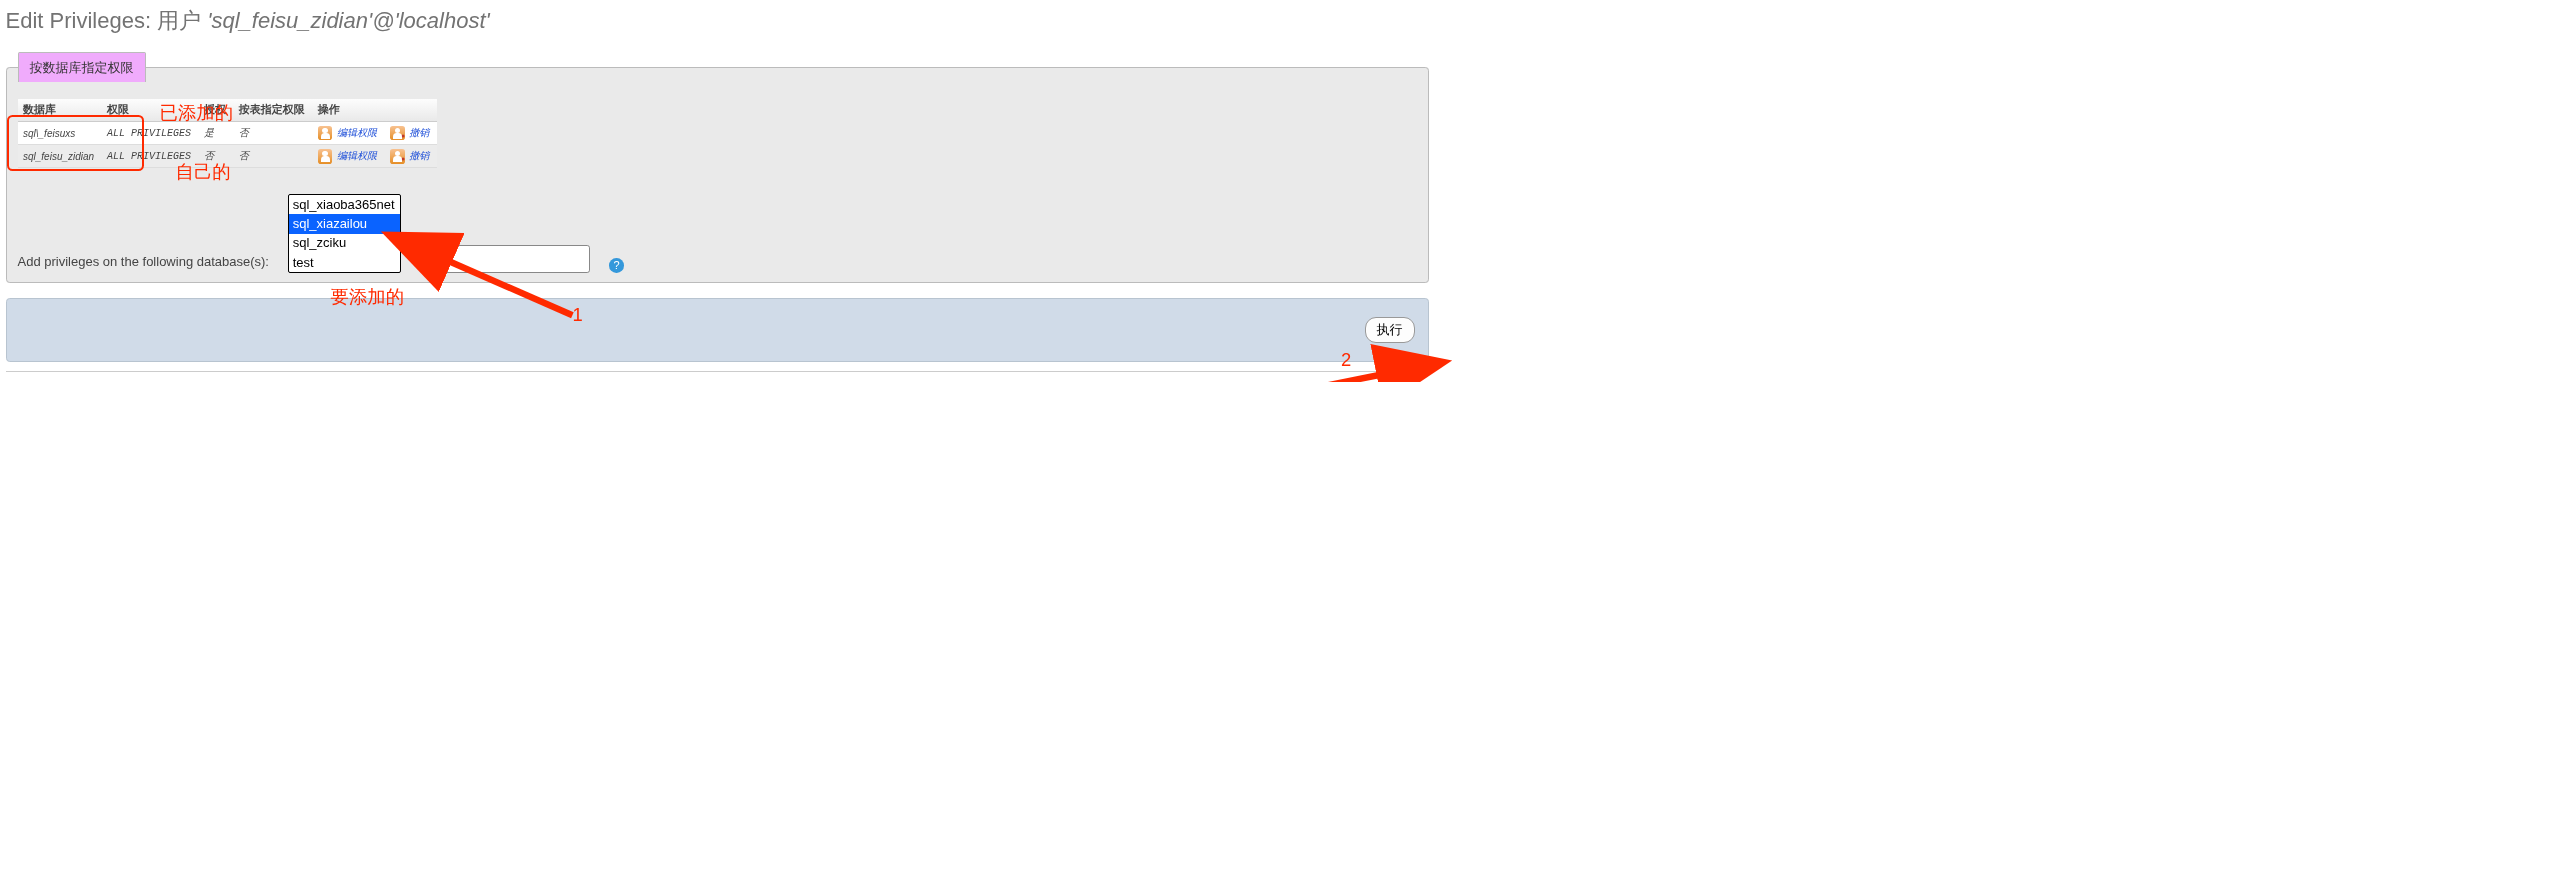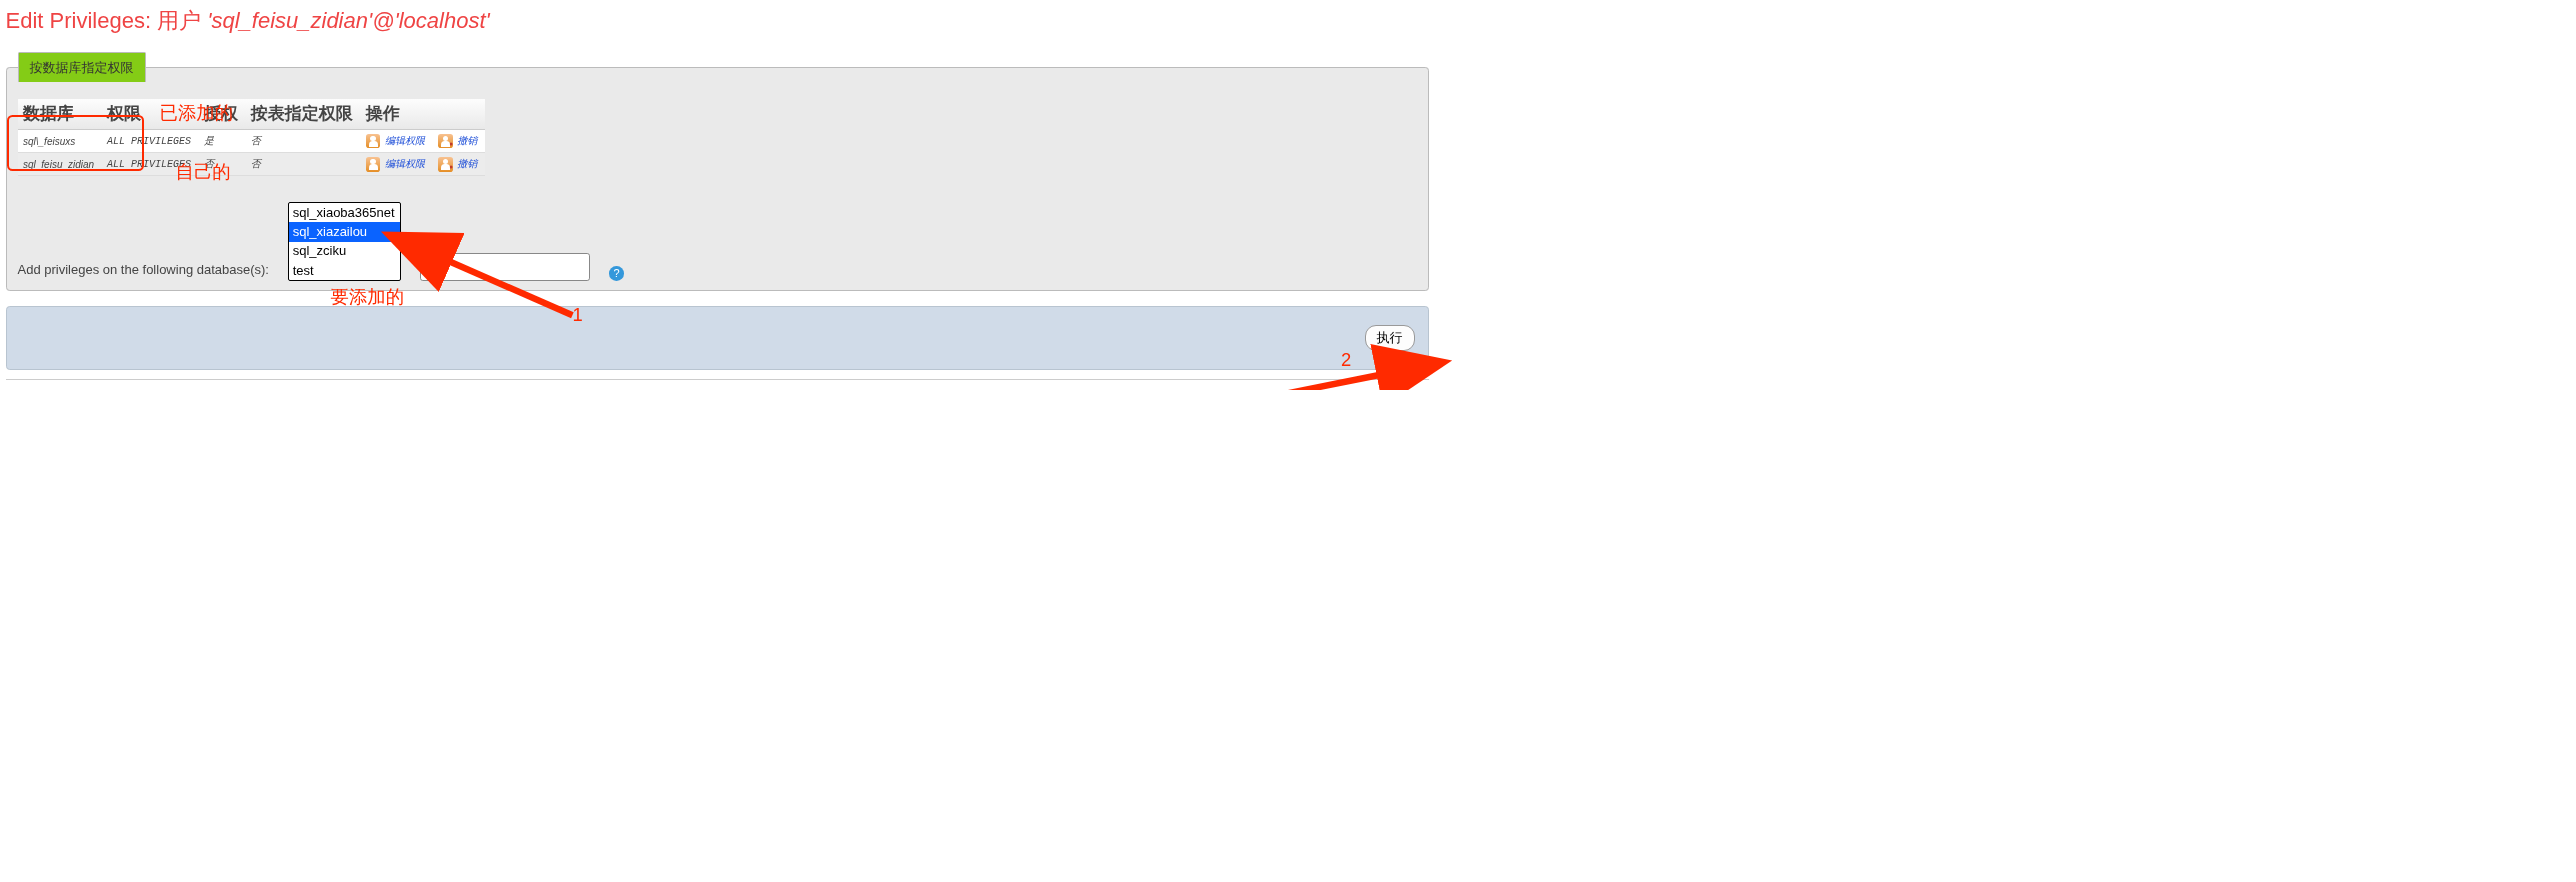--- a/index.html
+++ b/index.html
@@ -11,54 +11,54 @@
     background: #fff;
   }
   .page {
     width: 1434px;
     position: relative;
   }
   h2.page-title {
     margin: 5.5px 0 9.2px 5.5px;
     font-weight: normal;
     font-size: 22px;
-    color: #ef4444;
+    color: #737373;
   }
   h2.page-title .ital { font-style: italic; }
 
   fieldset.panel {
     border: 0.9px solid #bbb;
     border-radius: 3.7px;
     background: #eaeaea;
     margin: 16.6px 5.5px 0 5.5px;
     padding: 16.6px 11px 9.2px 11px;
     position: relative;
   }
   fieldset.panel > legend {
-    background: #84cc16;
+    background: #f0abfc;
     border: 0.9px solid #bbb;
     border-bottom: none;
     padding: 5.5px 11px;
     font-size: 13px;
     color: #333;
     border-radius: 1.8px 1.8px 0 0;
     margin-top: 48px;
   }
 
   table.privs {
     border-collapse: collapse;
     background: #fff;
   }
   table.privs th {
     text-align: left;
     font-weight: bold;
     padding: 3.7px 7.4px 3.7px 5.5px;
     background: linear-gradient(#fdfdfd,#e9e9e9);
     border-bottom: 0.9px solid #ccc;
-    font-size: 17px;
+    font-size: 11px;
     white-space: nowrap;
   }
   table.privs td {
     padding: 3.7px 7.4px 3.7px 5.5px;
     border-bottom: 0.9px solid #ddd;
     font-size: 10px;
     white-space: nowrap;
     vertical-align: middle;
     font-style: italic;
   }

